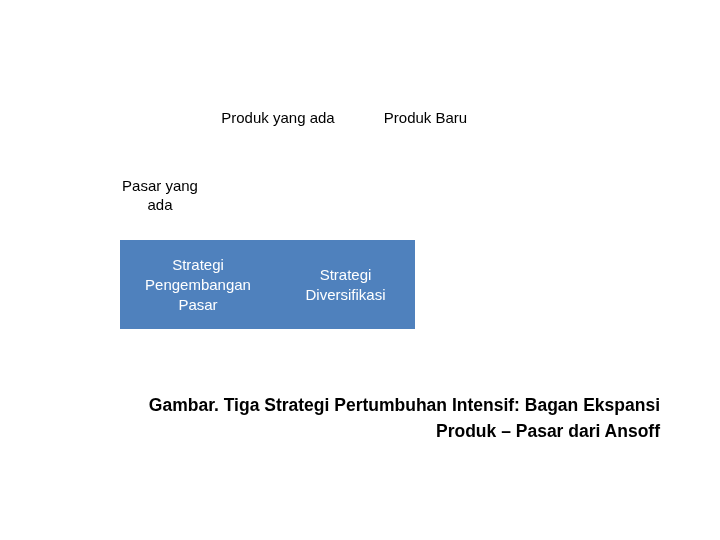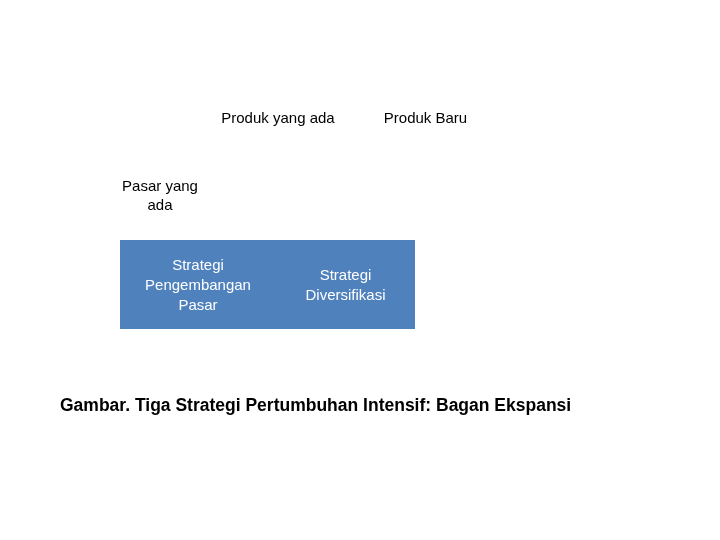--- a/index.html
+++ b/index.html
@@ -75,21 +75,21 @@
   .row2 .row-header { height: 89px; }
 
   .cell-text { padding: 0 6px; }
 
   
   .caption {
     position: absolute;
     left: 60px;
     top: 392px;
     width: 600px;
-    text-align: left;
+    text-align: right;
     font-size: 17.5px;
     font-weight: bold;
     line-height: 26px;
   }
   .caption .line { display: block; }
 </style>
 </head>
 <body>
 
 <div class="slide">
@@ -111,15 +111,16 @@
       </div>
       <div class="cell c2">
         <span class="cell-text">Strategi Diversifikasi</span>
       </div>
     </div>
 
   </div>
 
   <div class="caption">
     <span class="line">Gambar. Tiga Strategi Pertumbuhan Intensif: Bagan Ekspansi</span>
+    <span class="line">Produk – Pasar dari Ansoff</span>
   </div>
 
 </div>
 
 </body></html>

